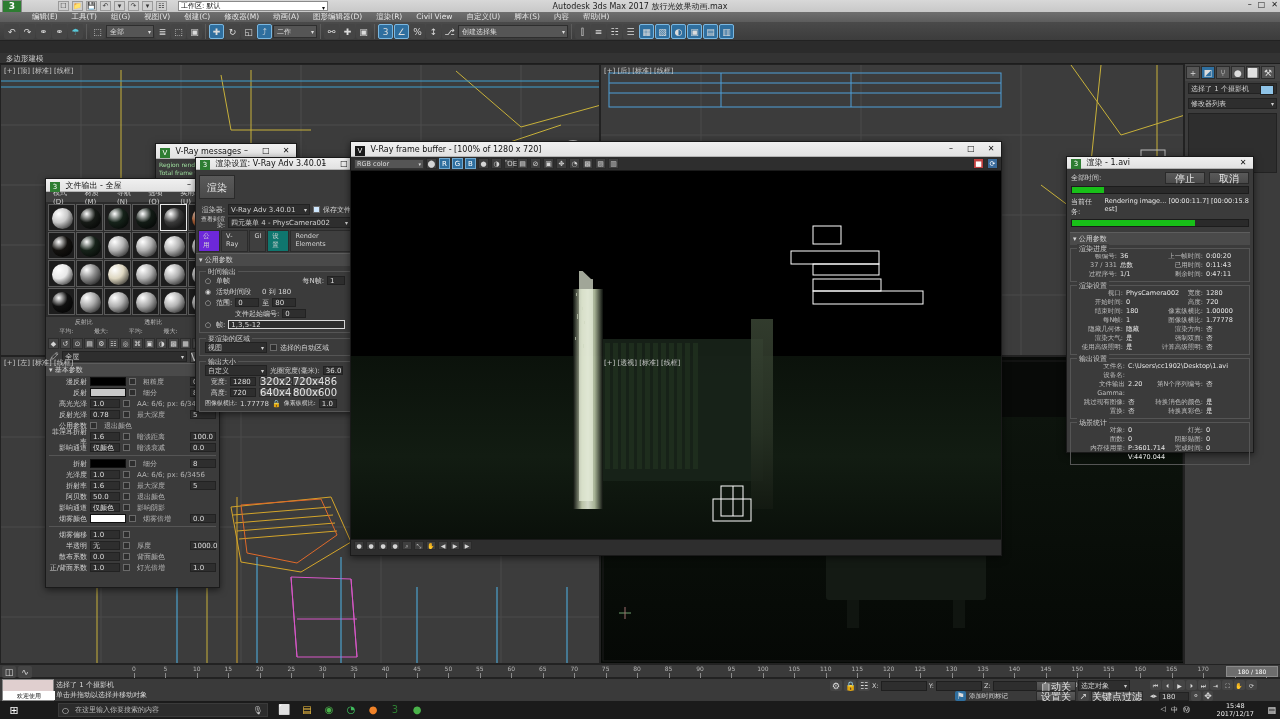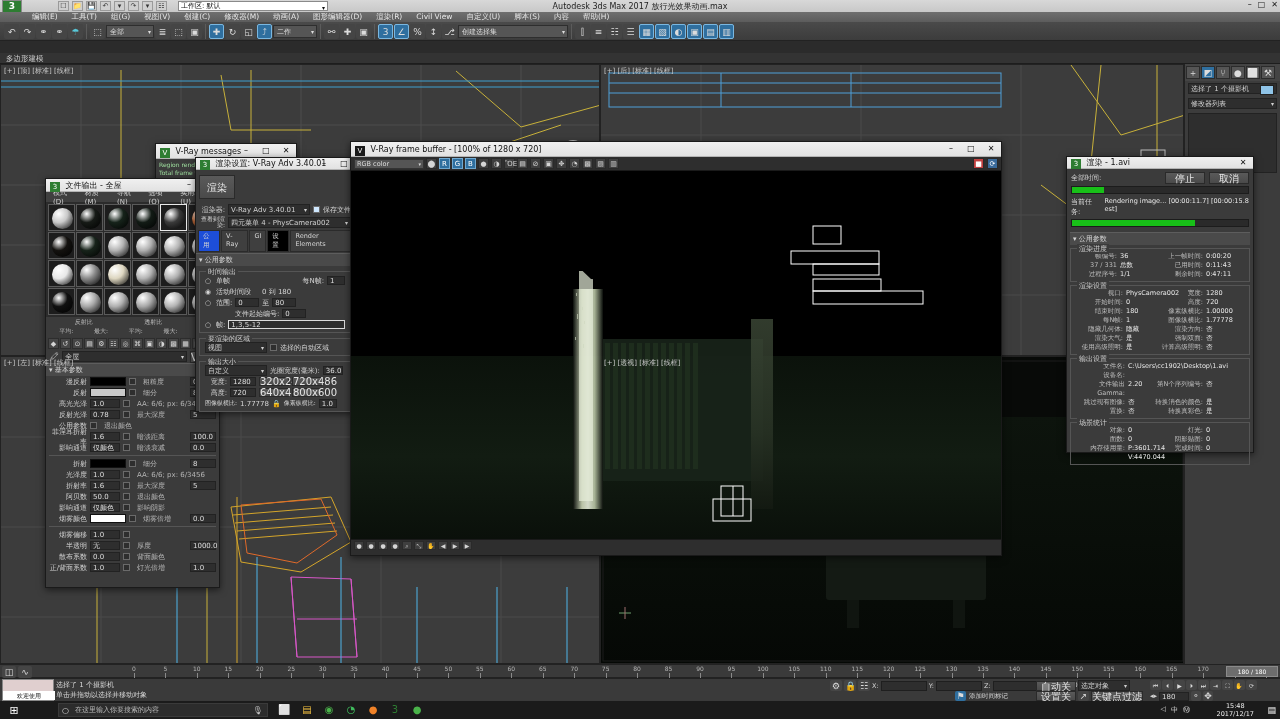--- a/index.html
+++ b/index.html
@@ -730,24 +730,24 @@
     </div>
 
     <div class="param-row" style="height:14px;">
       <span class="param-lbl" style="width:26px;font-size:6px;line-height:6px;">查看到渲染:</span>
       <div class="cmd-field dd" style="flex:1;">
         <span>四元菜单 4 - PhysCamera002</span>
       </div>
     </div>
 
     <div style="display:flex;gap:1px;padding:1px 2px;font-size:7px;" id="rstabs">
-        <div style="padding: 1px 4px; border: 1px solid rgb(43, 43, 43); background: #1d4ed8; font-size: 6.5px;">公用</div>
+        <div style="padding: 1px 4px; border: 1px solid rgb(43, 43, 43); background: #6d28d9; font-size: 6.5px;">公用</div>
         <div style="padding: 1px 4px; border: 1px solid rgb(43, 43, 43); background: rgb(63, 63, 63); font-size: 6.5px;">V-Ray</div>
         <div style="padding: 1px 4px; border: 1px solid rgb(43, 43, 43); background: rgb(63, 63, 63); font-size: 6.5px;">GI</div>
-        <div style="padding: 1px 4px; border: 1px solid rgb(43, 43, 43); background: #000000; font-size: 6.5px;">设置</div>
+        <div style="padding: 1px 4px; border: 1px solid rgb(43, 43, 43); background: #0f766e; font-size: 6.5px;">设置</div>
         <div style="padding: 1px 4px; border: 1px solid rgb(43, 43, 43); background: rgb(63, 63, 63); font-size: 6.5px;">Render Elements</div>
       </div>
 
     <div class="rollout-hdr">
       ▾ <span>公用参数</span>
     </div>
 
     <div class="group" style="margin:5px 3px 2px;">
       <div class="gl">时间输出</div>
       <div class="param-row">

